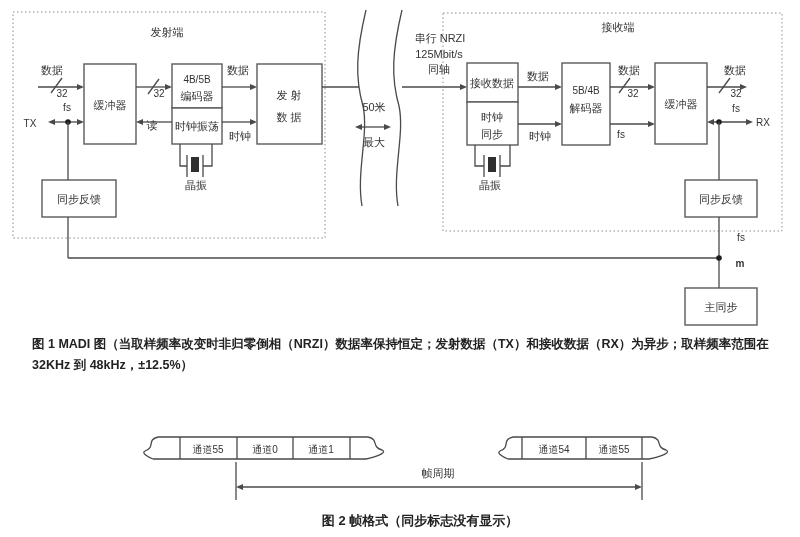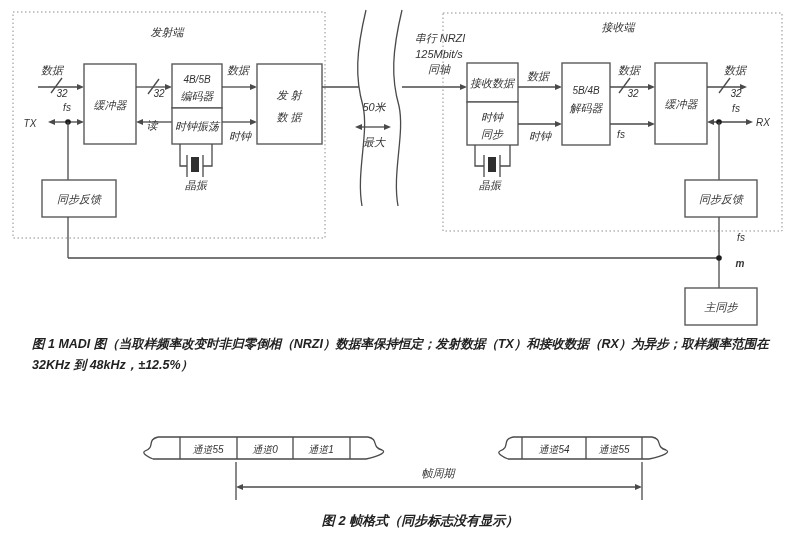--- a/index.html
+++ b/index.html
@@ -1,17 +1,17 @@
 <!DOCTYPE html>
 <html><head>
 <meta charset="utf-8">
 <style>
   html,body{margin:0;padding:0;background:#ffffff;}
   .page{position:relative;width:800px;height:537px;background:#ffffff;overflow:hidden;
-        font-family:"Liberation Sans",sans-serif;font-style:italic;}
+        font-family:"Liberation Sans",sans-serif;}
   svg{display:block;}
   .box{fill:#ffffff;stroke:#5a5a5a;stroke-width:1.4;}
   .dashedbox{fill:none;stroke:#8f8f8f;stroke-width:1;stroke-dasharray:1.5 2.5;}
   .ln{stroke:#4a4a4a;stroke-width:1.3;fill:none;}
   .ah{fill:#4a4a4a;stroke:none;}
   .dot{fill:#1e1e1e;stroke:none;}
   .lbl{fill:#333333;font-size:11px;text-anchor:middle;font-family:"Liberation Sans",sans-serif;}
   .sm{fill:#333333;font-size:10px;text-anchor:middle;font-family:"Liberation Sans",sans-serif;}
   .cap{fill:#222222;font-size:12.5px;font-weight:bold;text-anchor:start;font-family:"Liberation Sans",sans-serif;}
   .cap2{fill:#222222;font-size:13px;font-weight:bold;text-anchor:middle;font-family:"Liberation Sans",sans-serif;}

